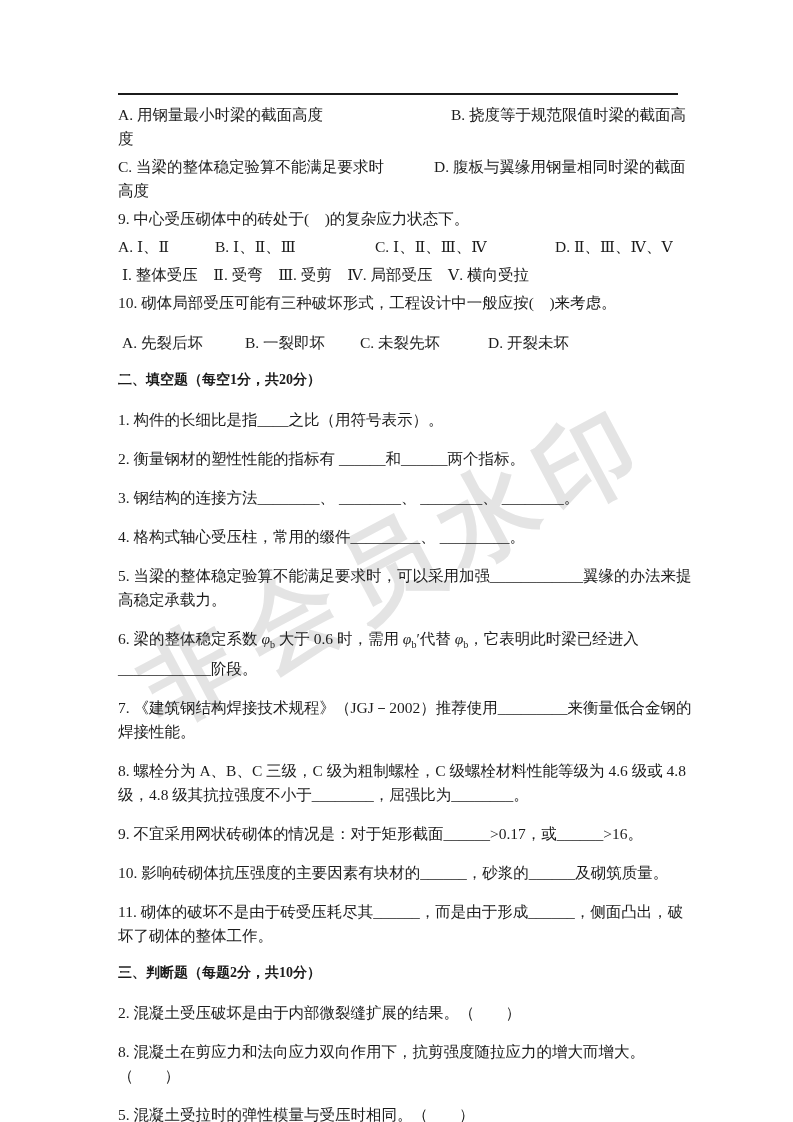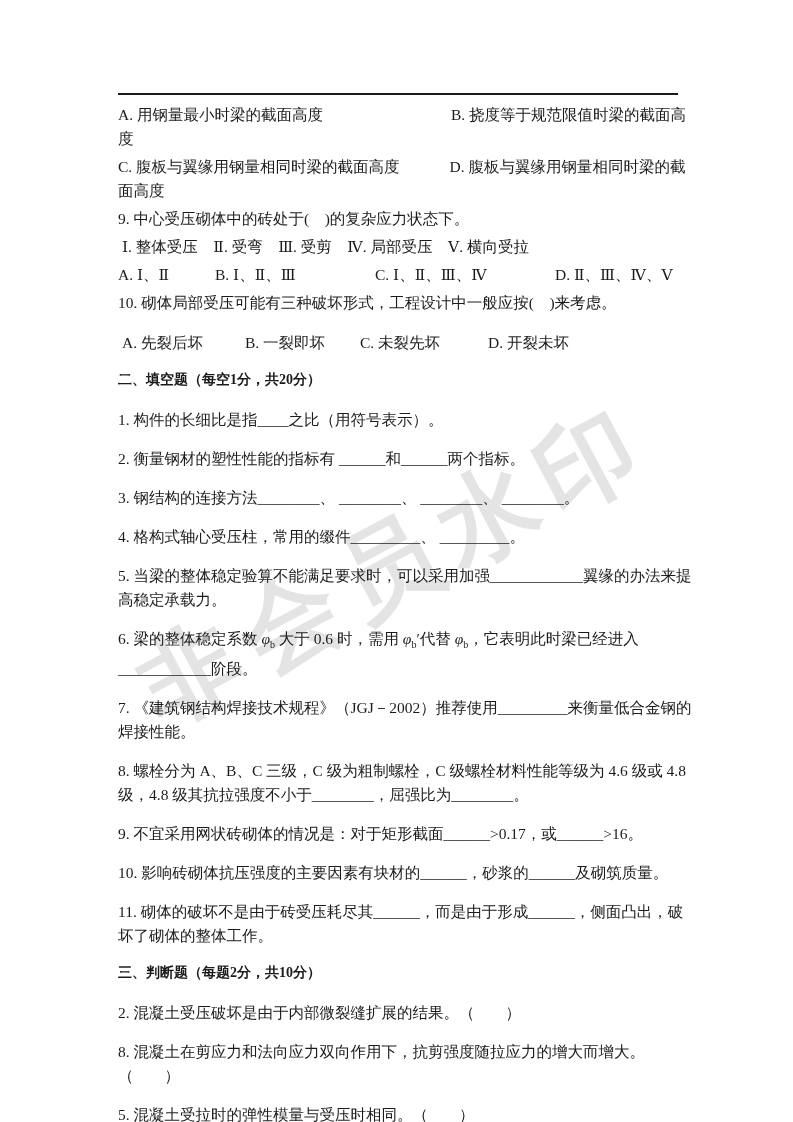--- a/index.html
+++ b/index.html
@@ -65,27 +65,27 @@
 <body>
 
 <div class="watermark">非会员水印</div>
 
 <div class="content">
 
   <div class="rule"></div>
 
   <div>
     <p class="mt8"><span>A. 用钢量最小时梁的截面高度</span><span class="gap-ab"></span><span>B. 挠度等于规范限值时梁的截面高度</span></p>
-    <p class="mt4"><span>C. 腹板与翼缘用钢量相同时梁的截面高度</span><span class="gap-cd"></span><span>D. 腹板与翼缘用钢量相同时梁的截面高度</span></p>
+    <p class="mt4"><span>C. 当梁的整体稳定验算不能满足要求时</span><span class="gap-cd"></span><span>D. 腹板与翼缘用钢量相同时梁的截面高度</span></p>
 
     <p class="mt4">9. 中心受压砌体中的砖处于(　)的复杂应力状态下。</p>
-    <p class="mt4 indent4">Ⅰ. 整体受压　Ⅱ. 受弯　Ⅲ. 受剪　Ⅳ. 局部受压　Ⅴ. 横向受拉</p>
     <p class="mt4 optrow optrow-q9">
       <span>A. Ⅰ、Ⅱ</span><span>B. Ⅰ、Ⅱ、Ⅲ</span><span>C. Ⅰ、Ⅱ、Ⅲ、Ⅳ</span><span>D. Ⅱ、Ⅲ、Ⅳ、Ⅴ</span>
     </p>
+    <p class="mt4 indent4">Ⅰ. 整体受压　Ⅱ. 受弯　Ⅲ. 受剪　Ⅳ. 局部受压　Ⅴ. 横向受拉</p>
 
     <p class="mt4">10. 砌体局部受压可能有三种破坏形式，工程设计中一般应按(　)来考虑。</p>
     <p class="mt4 optrow optrow-q10">
       <span>A. 先裂后坏</span><span>B. 一裂即坏</span><span>C. 未裂先坏</span><span>D. 开裂未坏</span>
     </p>
   </div>
 
   <div>
     <p class="mt12 heading">二、填空题（每空1分，共20分）</p>
     <p class="mt9">1. 构件的长细比是指____之比（用符号表示）。</p>

